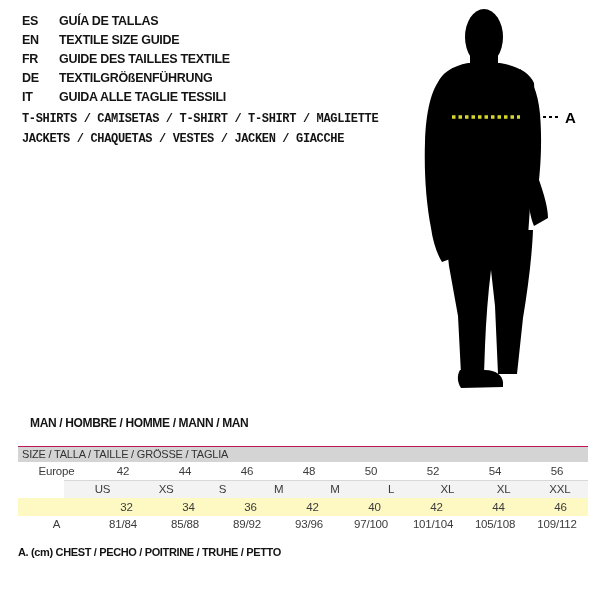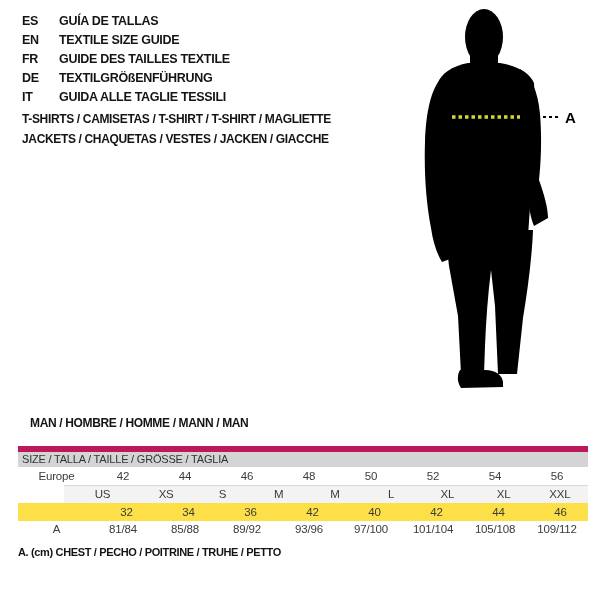--- a/index.html
+++ b/index.html
@@ -7,34 +7,34 @@
     position:relative; width:600px; height:600px; background:#ffffff;
     font-family:"Liberation Sans", sans-serif; color:#141414; overflow:hidden;
   }
   
   .lang-list { position:absolute; left:22px; top:11px; }
   .lang-row { display:flex; height:19px; align-items:center; }
   .lang-code { width:37px; font-weight:bold; font-size:12.5px; letter-spacing:-0.3px; }
   .lang-label { font-weight:bold; font-size:12.5px; letter-spacing:-0.3px; white-space:nowrap; }
   
   .categories { position:absolute; left:22px; top:109px; }
-  .category-line { font-weight:bold; font-size:12px; letter-spacing:-0.35px; line-height:20px; white-space:nowrap; }
+  .category-line { font-weight:bold; font-size:12px; letter-spacing:-0.35px; line-height:20px; white-space:nowrap;font-family:Liberation Mono, monospace; }
   
   .figure-wrap { position:absolute; left:400px; top:4px; width:180px; height:400px; }
   
   .section-title { position:absolute; left:18px; top:416px; font-weight:bold; font-size:12px; letter-spacing:-0.35px; white-space:nowrap;margin-left:12px; }
   
   .size-table { position:absolute; left:18px; top:446px; width:570px; color:#3b3b3b; }
   .st-header {
     background:#d4d4d4; height:15px; line-height:15px; padding-left:4px;
-    border-top:6px solid #be185d; font-size:11px; color:#333333; letter-spacing:-0.2px;
+    border-top:1px solid #be185d; font-size:11px; color:#333333; letter-spacing:-0.2px;
   }
   .st-row { display:grid; grid-template-columns:74px repeat(8, 1fr); height:17.5px; align-items:center; font-size:11.5px; letter-spacing:-0.2px; }
   .st-row.row-us { background:#f3f3f3; border-top:1px solid #d8d8d8;margin-left:46px; }
-  .st-row.shaded { background:#fde047;gap:7px; }
+  .st-row.shaded { background:#fef9c3;gap:7px; }
   .st-label { padding-left:3px; text-align:center; }
   .st-cell { text-align:center; }
   
   .footnote { position:absolute; left:18px; top:546px; font-weight:bold; font-size:11px; letter-spacing:-0.35px; white-space:nowrap; }
 </style>
 </head>
 <body>
 
 <div class="page">
 

